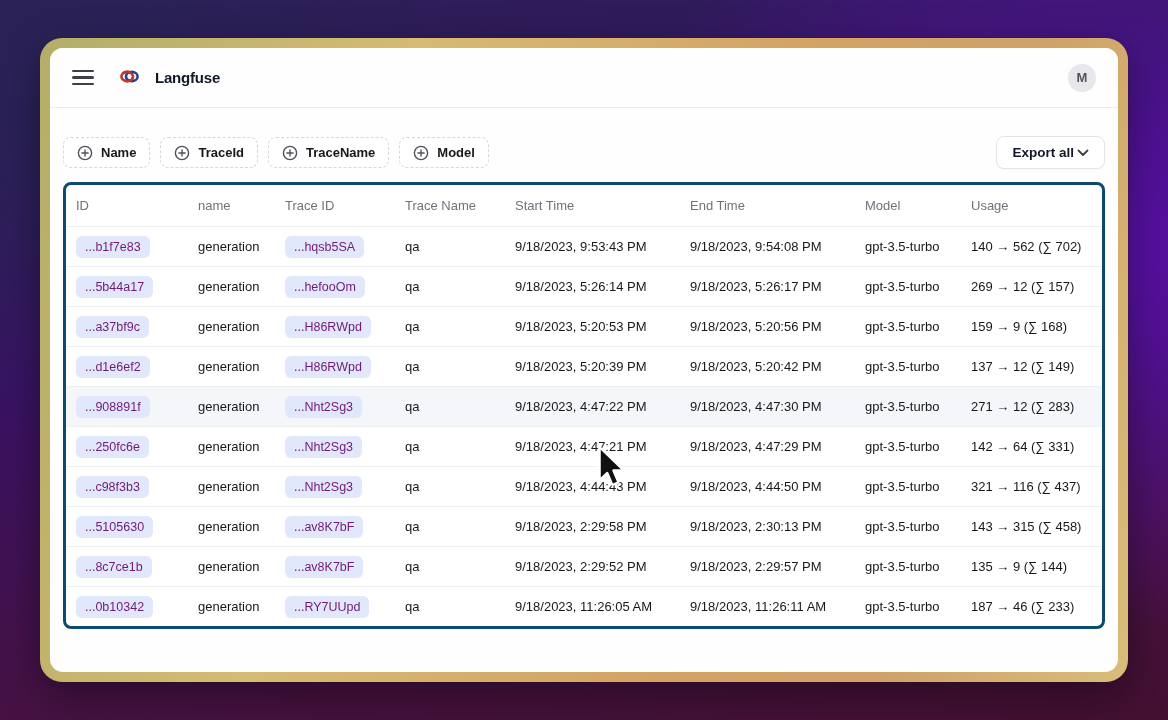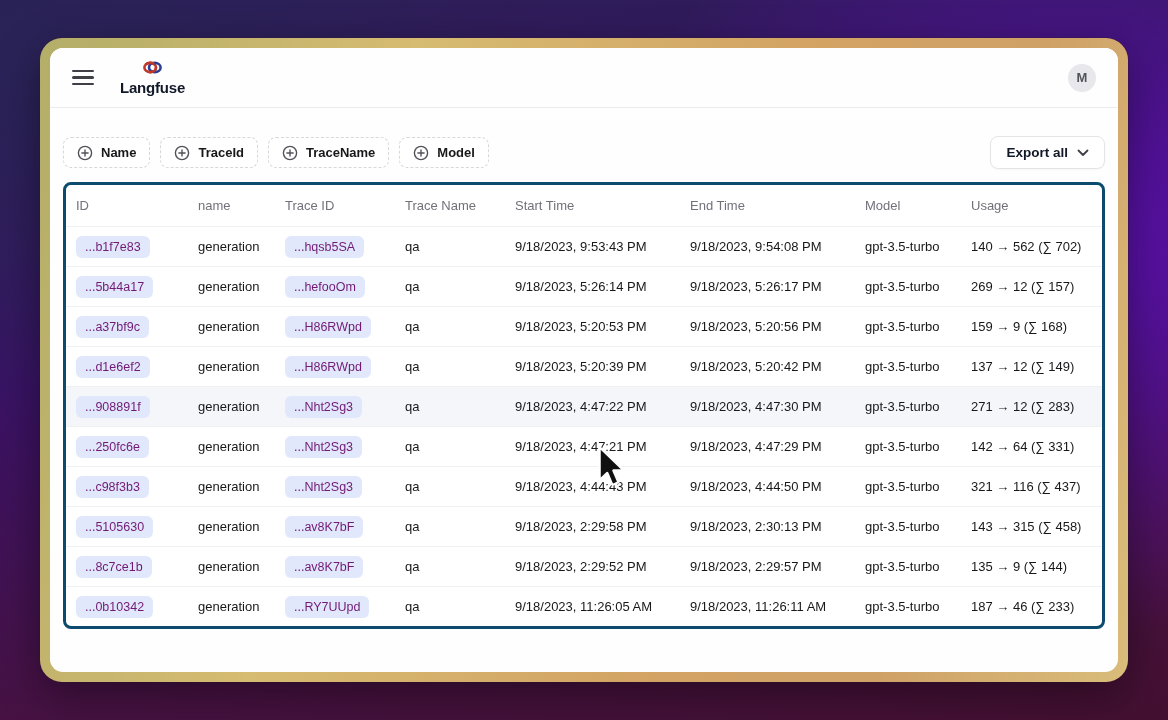--- a/index.html
+++ b/index.html
@@ -33,21 +33,21 @@
   
   .navbar {
     height: 60px; flex: 0 0 60px;
     display: flex; align-items: center;
     padding: 0 22px;
     border-bottom: 1px solid #ececef;
     background: #fefefe;
   }
   .hamburger { width: 22px; display: flex; flex-direction: column; gap: 4px; cursor: pointer; }
   .hamburger span { display: block; height: 2.5px; border-radius: 2px; background: #3f3f46; }
-  .brand { display: flex; align-items: center; gap: 4px; margin-left: 26px; flex-direction: column; }
+  .brand { display: flex; align-items: flex-start; gap: 16px; margin-left: 26px; }
   .brand-name { font-size: 15px; font-weight: 700; color: #111827; letter-spacing: -0.2px; }
   .spacer { flex: 1; }
   .avatar {
     width: 28px; height: 28px; border-radius: 50%;
     background: #e7e7ec; color: #52525b;
     display: flex; align-items: center; justify-content: center;
     font-size: 13px; font-weight: 600; cursor: pointer;
   }
 
   
@@ -65,21 +65,21 @@
     height: 31px;
     display: inline-flex; align-items: center; gap: 8px;
     padding: 0 13px;
     border: 1px dashed #d7d7dc; border-radius: 8px;
     background: #fff; color: #18181b;
     font-size: 13px; font-weight: 600;
     cursor: pointer;
   }
   .export-btn {
     height: 33px;
-    display: inline-flex; align-items: center; gap: 9px;
+    display: inline-flex; align-items: center; gap: 3px;
     padding: 0 15px;
     border: 1px solid #e4e4e7; border-radius: 8px;
     background: #fff; color: #111827;
     font-size: 13.5px; font-weight: 600;
     cursor: pointer;
     box-shadow: 0 1px 2px rgba(0,0,0,0.03);
   }
 
   
   .table {

